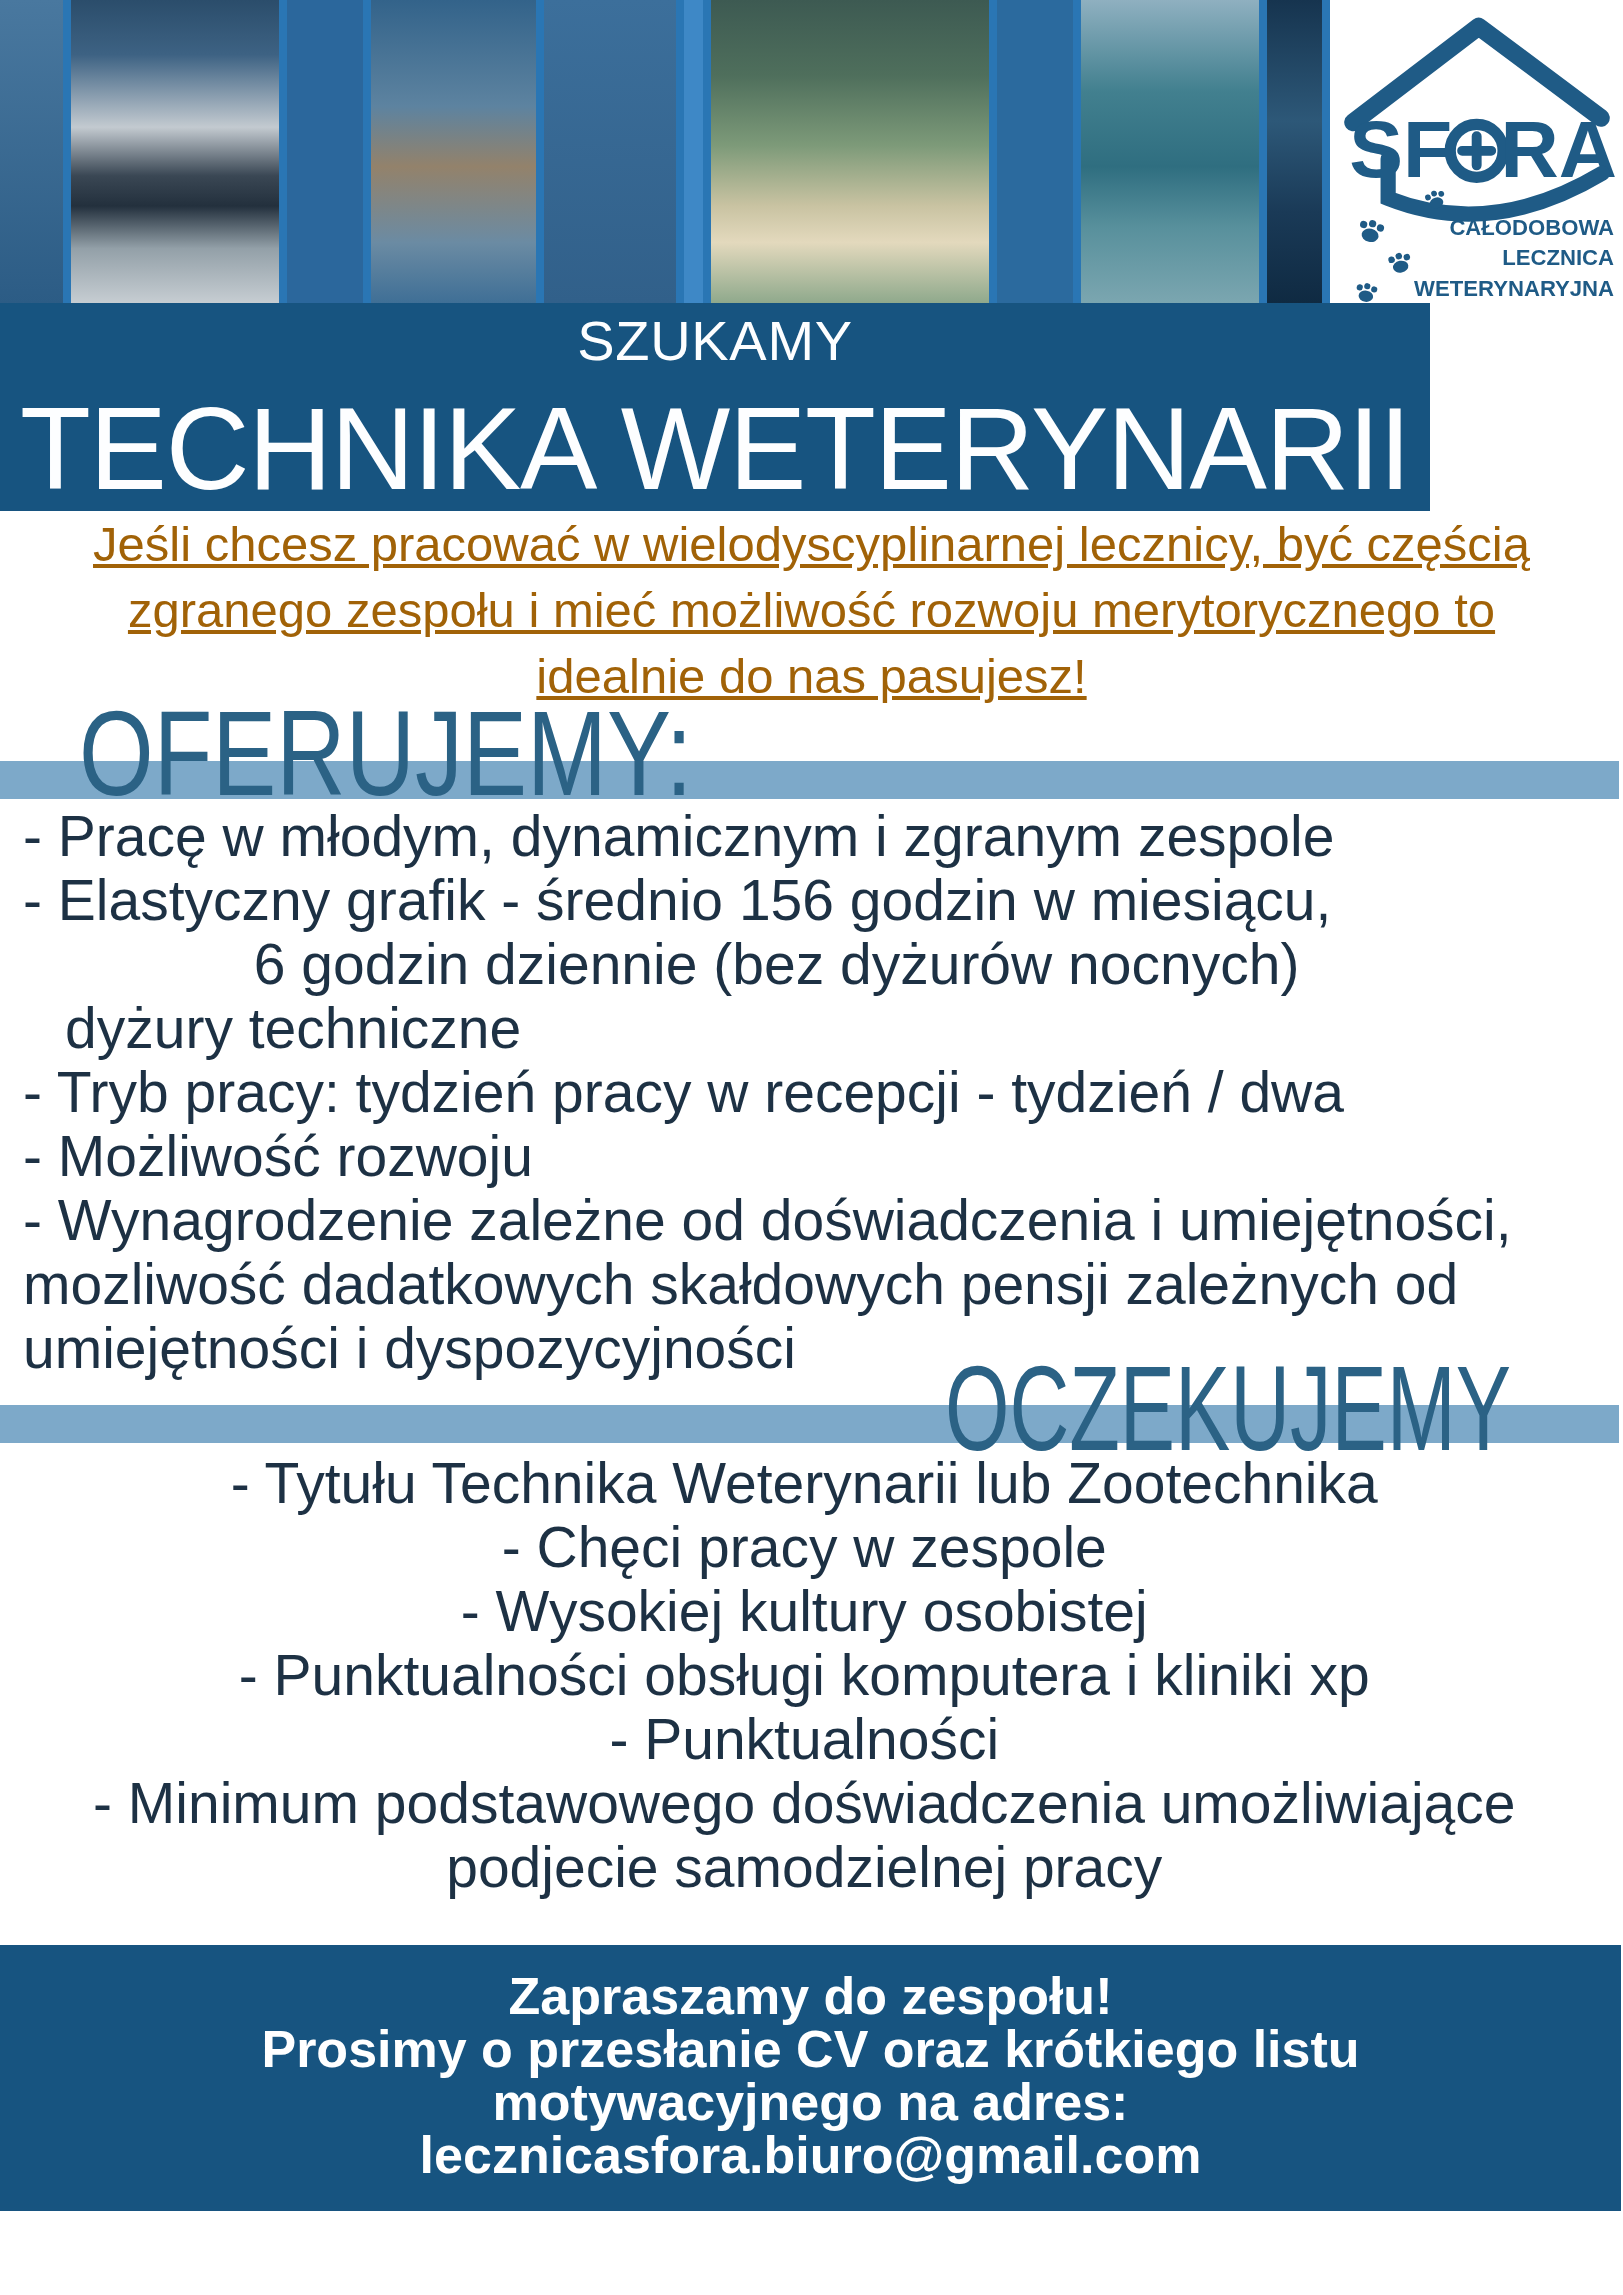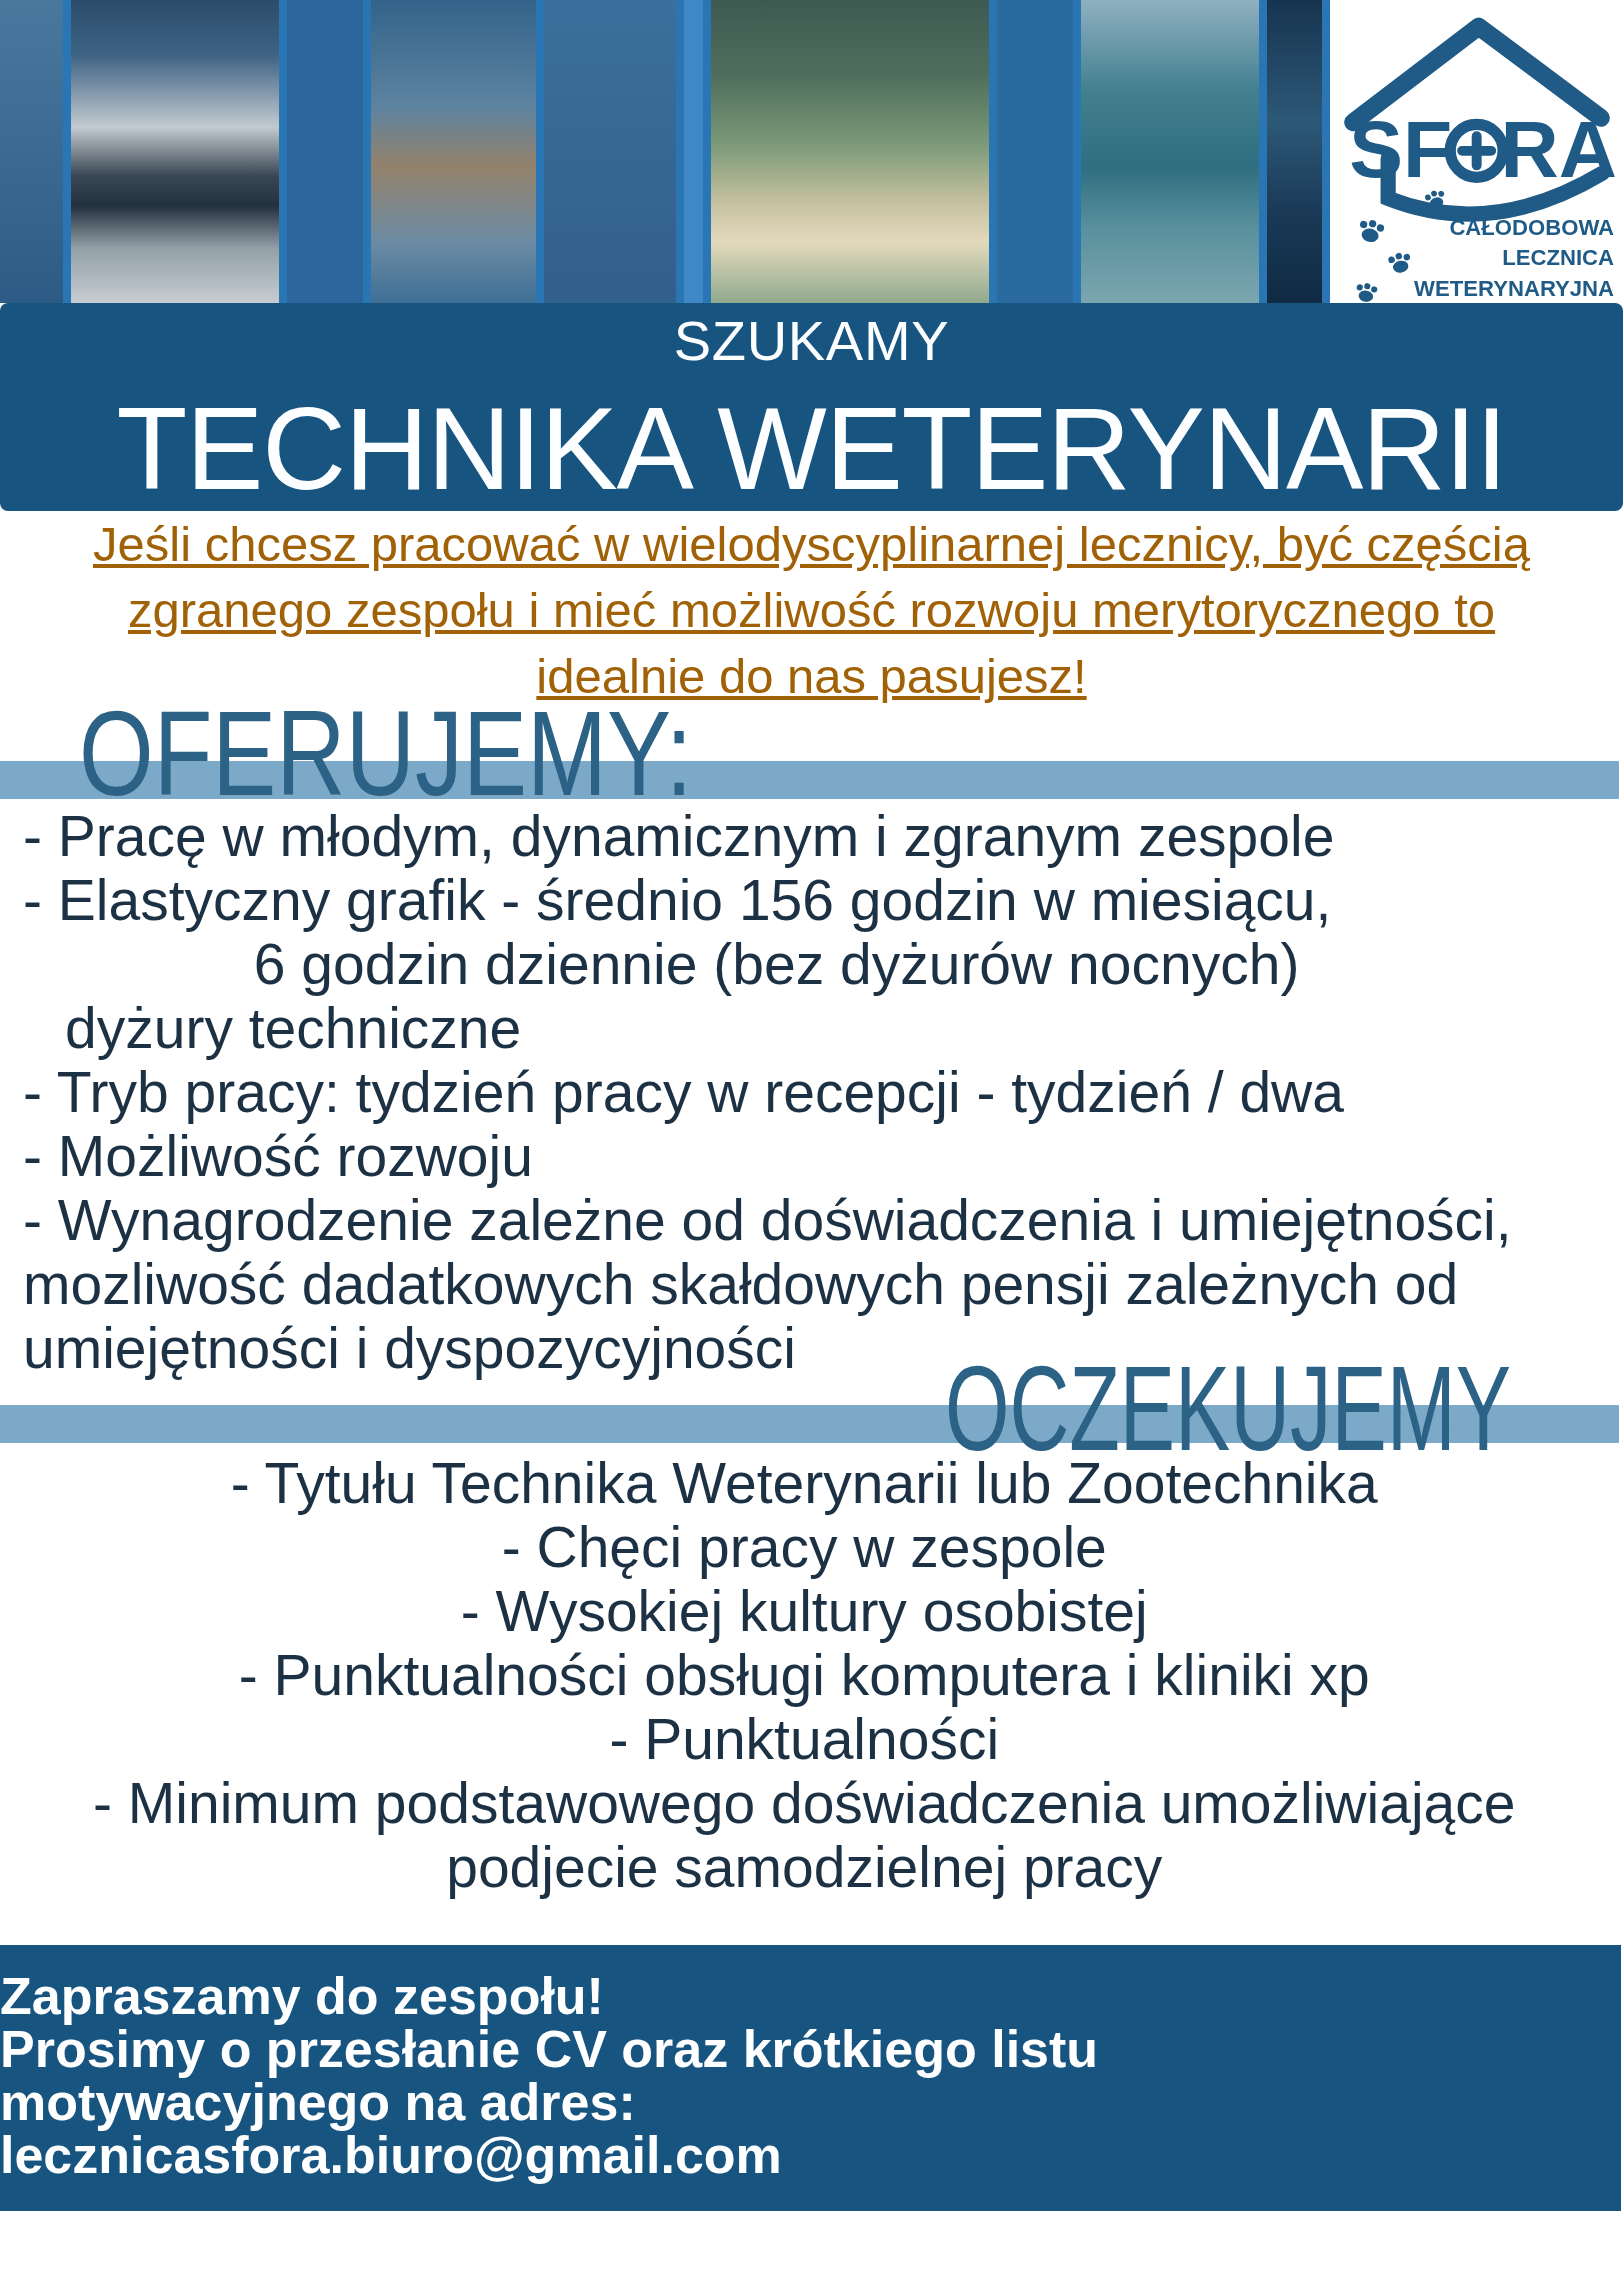--- a/index.html
+++ b/index.html
@@ -24,22 +24,22 @@
   .seg.s9{width:178px;background:linear-gradient(180deg,#8fb0c0 0%,#42808f 30%,#2f6e80 55%,#58909c 75%,#7ba6b0 100%);}
   .seg.s10{width:55px;background:linear-gradient(180deg,#16344f 0%,#2d5878 40%,#1a3a57 70%,#0f2a42 100%);}
   .logo-panel{width:294px;background:#ffffff;flex:0 0 auto;}
   .logo-panel svg{display:block;width:294px;height:303px;}
   .logo-ink{fill:#1f5b86;}
   .logo-stroke{fill:none;stroke:#1f5b86;}
   .logo-brand{font-family:"Liberation Sans","DejaVu Sans",sans-serif;font-weight:800;font-size:122px;fill:#1f5b86;}
   .logo-tag{font-family:"Liberation Sans","DejaVu Sans",sans-serif;font-weight:700;font-size:33.5px;fill:#1f5b86;}
   
   .hero-band{
-    position:absolute;top:303px;left:0;width:1623px;height:208px;
-    background:#175480;color:#fdfeff;text-align:center;border-radius:8px;
+    position:absolute;top:303px;left:0;width:1430px;height:208px;
+    background:#175480;color:#fdfeff;text-align:center;
   }
   .hero-kicker{font-size:56px;line-height:58px;padding-top:8.6px;font-weight:400;letter-spacing:0.7px;}
   .hero-title{font-size:116px;line-height:119px;margin-top:20px;font-weight:400;letter-spacing:-1.3px;white-space:nowrap;}
   
   .intro{position:absolute;top:511px;left:0;width:1623px;text-align:center;}
   .intro .list-line{font-size:49px;line-height:66px;color:#a16207;text-decoration:underline;}
   
   .divider-bar{position:absolute;left:0;width:1619px;height:38px;background:#7da9c9;z-index:1;}
   .offer-bar{top:761px;}
   .expect-bar{top:1405px;}
@@ -52,21 +52,21 @@
   
   .bullet-list{position:absolute;z-index:2;}
   .bullet-list .list-line{font-size:57px;line-height:64px;color:#1d3144;white-space:nowrap;}
   .offer-list{left:23px;top:804px;}
   .expect-list{left:93px;top:1451px;text-align:center;}
   .list-line.lvl1{padding-left:18.5px;text-align:center;}
   .list-line.lvl2{padding-left:42px;}
   
   .footer-band{
     position:absolute;top:1945px;left:0;width:1621px;height:266px;
-    background:#175480;color:#ffffff;text-align:left;padding-top:24.5px;box-sizing:border-box;
+    background:#175480;color:#ffffff;text-align:center;padding-top:24.5px;box-sizing:border-box;
   }
   .footer-band .list-line{font-size:52px;line-height:53px;font-weight:700;}
 </style>
 </head>
 <body>
 
 <div class="poster">
 
   <div class="photo-banner">
     <div class="seg s1"></div>

